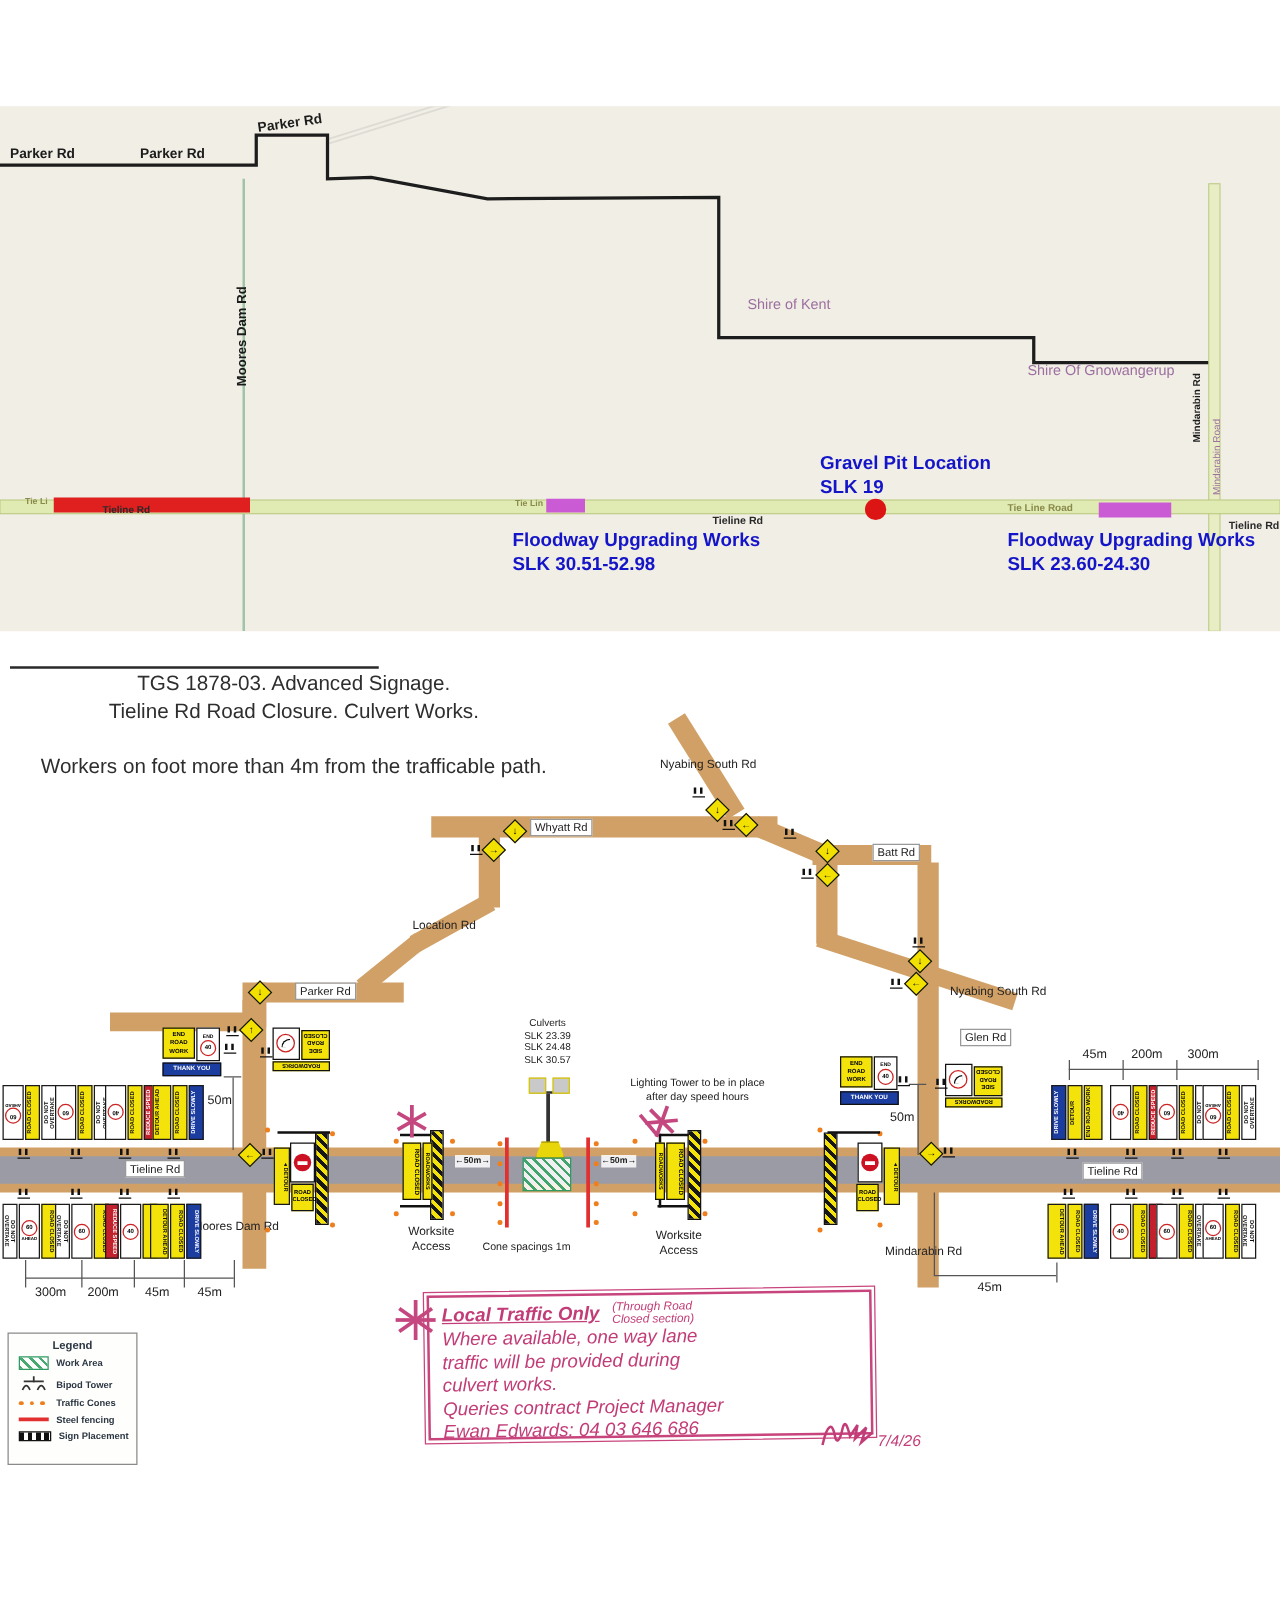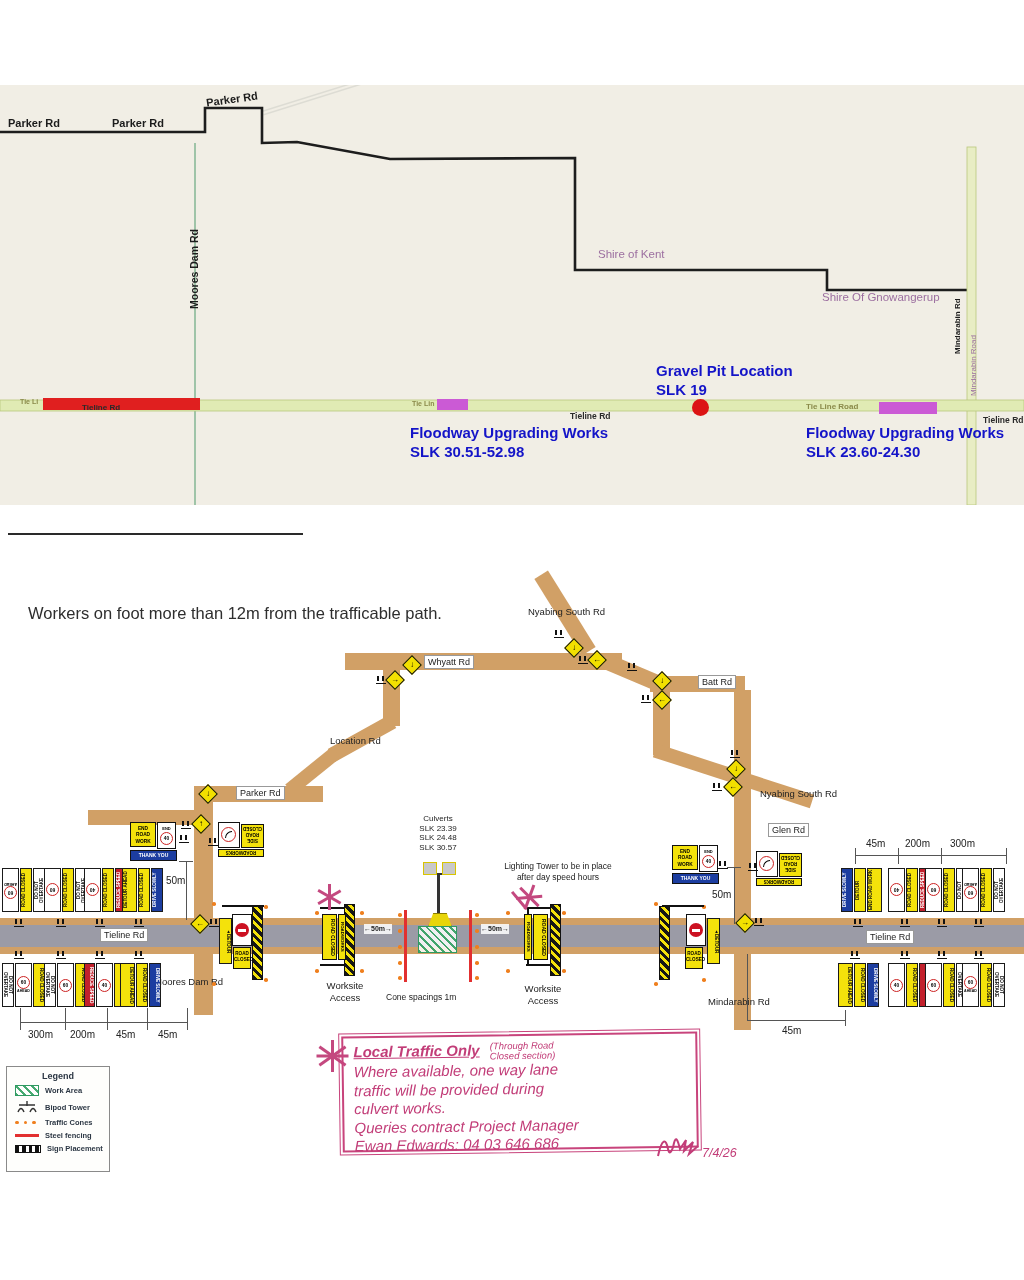--- a/index.html
+++ b/index.html
@@ -76,21 +76,21 @@
     <div class="abs" style="left: 437px; top: 314px; width: 31px; height: 11px; background-color: rgb(203, 90, 213);"></div>
     <div class="abs" style="left: 879px; top: 317px; width: 58px; height: 12px; background-color: rgb(203, 90, 213);"></div>
     <div class="abs" style="left: 692px; top: 314px; width: 17px; height: 17px; border-radius: 50%; background-color: rgb(220, 20, 20);"></div>
 
     <div class="mlbl" style="left:8px;top:32px">Parker Rd</div>
     <div class="mlbl" style="left:112px;top:32px">Parker Rd</div>
     <div class="mlbl" style="left:206px;top:8px;transform:rotate(-8deg)">Parker Rd</div>
     <div class="mlbl vrot" style="left:200px;top:212px;font-size:10.5px">Moores Dam Rd</div>
     <div class="mlbl vrot" style="left:962px;top:260px;font-size:8px">Mindarabin Rd</div>
     <div class="mlbl vrot" style="left: 978px; top: 302px; font-size: 8px; font-weight: normal; color: rgb(156, 111, 160);">Mindarabin Road</div>
-    <div class="mlbl mshire" style="left: 598px; top: 163px; color: rgb(156, 111, 160);">Shire of Kent</div>
+    <div class="mlbl mshire" style="left: 598px; top: 153px; color: rgb(156, 111, 160);">Shire of Kent</div>
     <div class="mlbl mshire" style="left: 822px; top: 206px; color: rgb(156, 111, 160);">Shire Of Gnowangerup</div>
 
     <div class="mlbl molive" style="left:20px;top:313px">Tie Li</div>
     <div class="mlbl mroad" style="left:82px;top:318px;font-size:8px">Tieline Rd</div>
     <div class="mlbl molive" style="left:412px;top:315px">Tie Lin</div>
     <div class="mlbl mroad" style="left:570px;top:326px">Tieline Rd</div>
     <div class="mlbl molive" style="left:806px;top:317px;font-size:8px">Tie Line Road</div>
     <div class="mlbl mroad" style="left:983px;top:330px">Tieline Rd</div>
 
     <div class="mblue" style="left: 656px; top: 276px; color: rgb(20, 20, 200);">
@@ -101,21 +101,23 @@
       <div>Floodway Upgrading Works</div>
       <div>SLK 30.51-52.98</div>
     </div>
     <div class="mblue" style="left: 806px; top: 338px; color: rgb(20, 20, 200);">
       <div>Floodway Upgrading Works</div>
       <div>SLK 23.60-24.30</div>
     </div>
   </div>
 
   <div class="abs" style="left:8px;top:533px;width:295px;height:2px;background:#2a2a2a"></div>
-  <div class="ttl" style="top:604px">Workers on foot more than 12m from the trafficable path.</div>
+  <div class="ttl" style="top:538px">TGS 1878-03. Advanced Signage.</div>
+  <div class="ttl" style="top:560px">Tieline Rd Road Closure. Culvert Works.</div>
+  <div class="ttl" style="top:604px">Workers on foot more than 4m from the trafficable path.</div>
 
   <div class="rd" style="left:557px;top:568px;width:16px;height:90px;transform:rotate(-32deg)"></div>
   <div class="rd" style="left:345px;top:653px;width:277px;height:17px"></div>
   <div class="rd" style="left:601px;top:666px;width:70px;height:16px;transform:rotate(23deg)"></div>
   <div class="rd" style="left:650px;top:676px;width:95px;height:16px"></div>
   <div class="rd" style="left:653px;top:690px;width:17px;height:65px"></div>
   <div class="rd" style="left:734px;top:690px;width:17px;height:340px"></div>
   <div class="rd" style="left:651px;top:769px;width:165px;height:14px;transform:rotate(18deg)"></div>
   <div class="rd" style="left:383px;top:668px;width:17px;height:58px"></div>
   <div class="rd" style="left:327px;top:731px;width:70px;height:15px;transform:rotate(-29deg)"></div>

